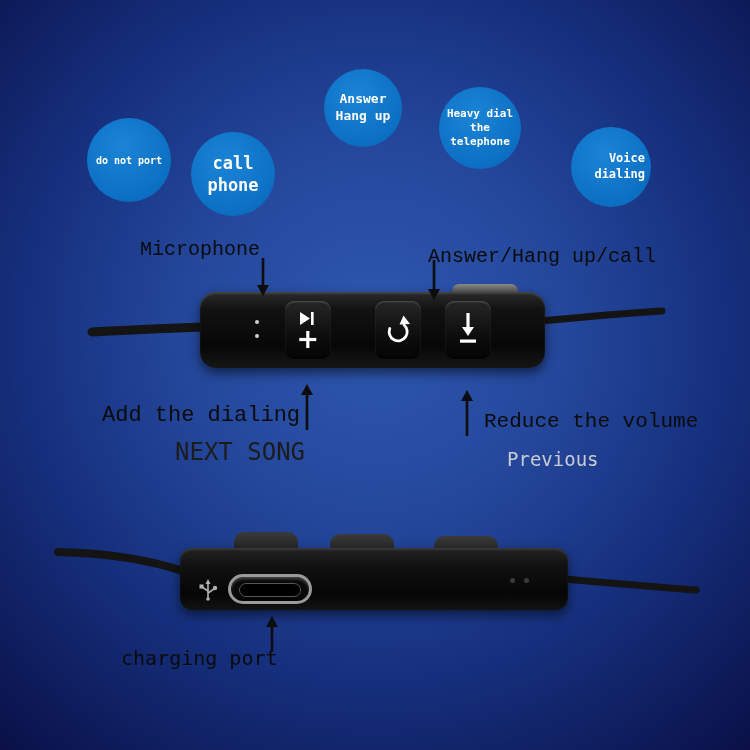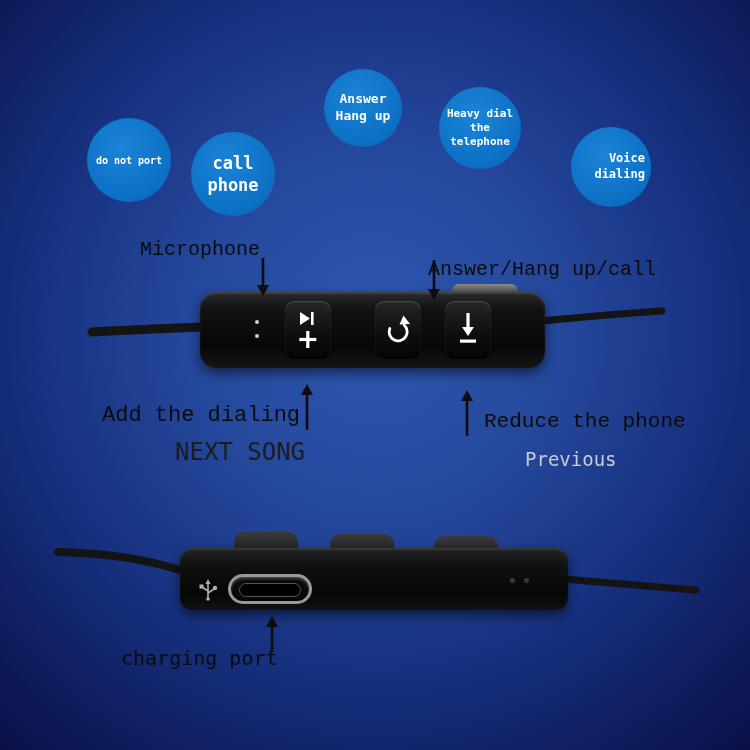--- a/index.html
+++ b/index.html
@@ -81,25 +81,25 @@
   .portInner{
     position:absolute;left:8px;top:6px;right:8px;height:12px;border-radius:7px;
     background:#000;border:1px solid #555;
   }
   .usbGlyph{position:absolute;left:16px;top:30px;width:24px;height:24px;opacity:.85;}
   .r2dot{position:absolute;width:5px;height:5px;border-radius:50%;background:#3a3a3a;top:30px;}
   .r2d1{left:330px;} .r2d2{left:344px;}
   
   .ann{position:absolute;z-index:4;color:var(--annotation-text);white-space:nowrap;font-family:Liberation Mono, monospace;}
   .microphone{left:140px;top:238px;font-size:20px;}
-  .answer{left:428px;top:245px;font-size:20px;margin-top:13px;}
+  .answer{left:428px;top:245px;font-size:20px;}
   .addvol{left:102px;top:403px;font-size:22px;}
   .nextsong{left:175px;top:438px;font-size:24px;font-family:"DejaVu Sans Mono", monospace;color:#1c1c1c;}
   .reducevol{left:484px;top:410px;font-size:21px;}
-  .previous{left:525px;top:448px;font-size:19px;font-family:"DejaVu Sans Mono", monospace;color:var(--previous-text);}
+  .previous{left:507px;top:448px;font-size:19px;font-family:"DejaVu Sans Mono", monospace;color:var(--previous-text);}
   .charging{left:121px;top:646px;font-size:20px;font-family:"DejaVu Sans Mono", monospace;}
 </style>
 </head>
 <body>
 
 <div class="stage">
 
   <div class="bubble b1">do not port</div>
   <div class="bubble b2">call phone</div>
   <div class="bubble b3">Answer Hang up</div>
@@ -171,17 +171,17 @@
     <line x1="467" y1="436" x2="467" y2="400" stroke="#0d0d0d" stroke-width="2.6"></line>
     <polygon points="461,401 473,401 467,390" fill="#0d0d0d"></polygon>
     <line x1="272" y1="652" x2="272" y2="626" stroke="#0d0d0d" stroke-width="2.6"></line>
     <polygon points="266,627 278,627 272,616" fill="#0d0d0d"></polygon>
   </svg>
 
   <div class="ann microphone">Microphone</div>
   <div class="ann answer">Answer/Hang up/call</div>
   <div class="ann addvol">Add the dialing</div>
   <div class="ann nextsong">NEXT SONG</div>
-  <div class="ann reducevol">Reduce the phone</div>
+  <div class="ann reducevol">Reduce the volume</div>
   <div class="ann previous">Previous</div>
   <div class="ann charging">charging port</div>
 
 </div>
 
 </body></html>

